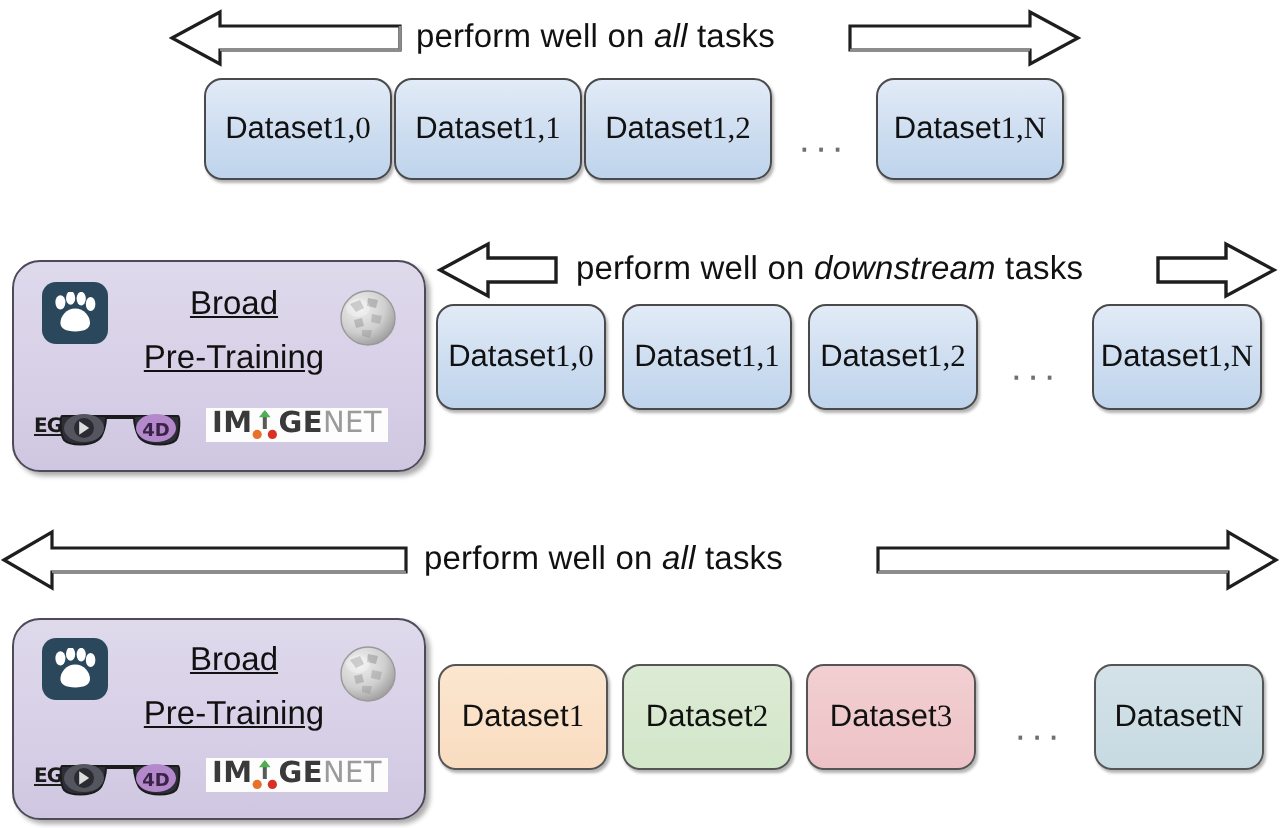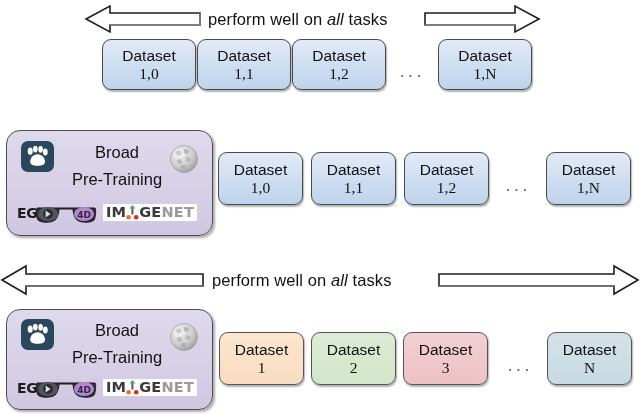--- a/index.html
+++ b/index.html
@@ -36,21 +36,20 @@
   .arrow-label em { font-style: italic; }
   .arrow-svg { position: absolute; top: 50%; transform: translateY(-50%); }
 
   
   .dbox {
     position: absolute;
     box-sizing: border-box;
     border: 1.3px solid #4a4a4a;
     border-radius: 9px;
     display: flex;
-    flex-direction: column;
     align-items: center;
     justify-content: center;
     font-size: 15.5px;
     line-height: 1.12;
     color: #111;
     box-shadow: 1px 1.5px 1.5px rgba(0,0,0,.30);
   }
   .dbox .l1 { display: block; }
   .dbox .l2 { display: block; font-family: Liberation Serif, serif; }
 
@@ -91,20 +90,21 @@
     border-radius: 14px;
     box-shadow: 2px 2px 2.5px rgba(0,0,0,.33);
   }
   .pt-title {
     position: absolute;
     text-align: center;
     font-size: 16.5px;
     color: #111;
     line-height: 1.45;
     white-space: nowrap;
+    text-decoration: underline;
   }
 
   
   .paw-tile {
     position: absolute;
     background: #2b475c;
     border-radius: 7px;
     display: flex; align-items: center; justify-content: center;
   }
 
@@ -112,39 +112,40 @@
   .wiki-globe { position: absolute; }
 
   
   .ego4d {
     position: absolute;
     display: flex;
     align-items: center;
     font-weight: 700;
   }
   .ego4d .eg {
-    font-size: 14px;
+    font-size: 10px;
     letter-spacing: -0.4px;
     color: #1b1b1b;
     font-family: "DejaVu Sans", sans-serif;
+    text-decoration: underline;
   }
 
   
   .imagenet {
     position: absolute;
     background: #fdfdfd;
     display: flex;
     padding: 1px 3px;
     font-family: "DejaVu Sans", sans-serif;
     font-size: 14.5px;
     letter-spacing: .2px;
     line-height: 1;
   }
   .imagenet .dark { color: #3a3a3a; font-weight: 600; }
-  .imagenet .light { color: #9b9b9b; font-weight: 700; }
+  .imagenet .light { color: #9b9b9b; font-weight: 400; }
   .imagenet .tree { display: inline-block; margin: 0 0px; }
 </style>
 </head>
 <body>
 
 <div class="stage">
 
   <div class="arrow-row" style="left:0px; top:2px; width:640px;">
     <svg class="arrow-svg" style="left:84px;" width="118" height="30" viewBox="0 0 118 30">
       <polygon points="2,15 26,2 26,9 116,9 116,21 26,21 26,28" fill="#fff" stroke="#1e1e1e" stroke-width="1.6" stroke-linejoin="miter"></polygon>
@@ -174,20 +175,33 @@
       <span class="l1">Dataset</span>
       <span class="l2">1,2</span>
     </div>
     <div class="ellipsis" style="left:399px; top:75px;">···</div>
     <div class="dbox blue" style="left:438px; top:39px; width:94px; height:51px;">
       <span class="l1">Dataset</span>
       <span class="l2">1,N</span>
     </div>
   </div>
 
+  <div class="arrow-row" style="left:0px; top:118px; width:640px;">
+    <svg class="arrow-svg" style="left:218px;" width="62" height="30" viewBox="0 0 62 30">
+      <polygon points="2,15 26,2 26,9 60,9 60,21 26,21 26,28" fill="#fff" stroke="#1e1e1e" stroke-width="1.7" stroke-linejoin="miter"></polygon>
+    </svg>
+
+    <div class="arrow-label" style="left:288px;">
+      <span>perform well on </span><em>downstream</em><span> tasks</span>
+    </div>
+
+    <svg class="arrow-svg" style="left:577px;" width="62" height="30" viewBox="0 0 62 30">
+      <polygon points="60,15 36,2 36,9 2,9 2,21 36,21 36,28" fill="#fff" stroke="#1e1e1e" stroke-width="1.7" stroke-linejoin="miter"></polygon>
+    </svg>
+  </div>
 
   <div class="ptbox" style="left:6px; top:130px; width:207px; height:106px;">
 
     <div class="paw-tile" style="left:14px; top:10px; width:33px; height:31px;">
       <svg width="23" height="21" viewBox="0 0 23 21">
         <ellipse cx="4.2" cy="5.2" rx="2.5" ry="3.6" fill="#fff"></ellipse>
         <ellipse cx="9.3" cy="3.0" rx="2.3" ry="3.4" fill="#fff"></ellipse>
         <ellipse cx="14.6" cy="3.3" rx="2.3" ry="3.4" fill="#fff"></ellipse>
         <ellipse cx="19.3" cy="6.0" rx="2.4" ry="3.5" fill="#fff"></ellipse>
         <path d="M11.6 8.2c4.4 0 7.4 3.9 7.4 7.2 0 2.9-2.6 4.3-7.4 4.3S4.2 18.3 4.2 15.4c0-3.3 3-7.2 7.4-7.2z" fill="#fff"></path>

